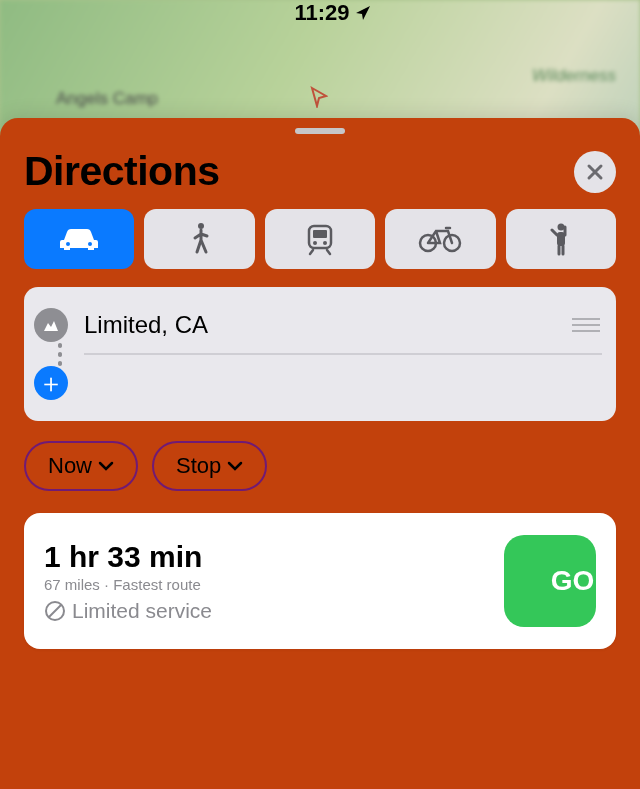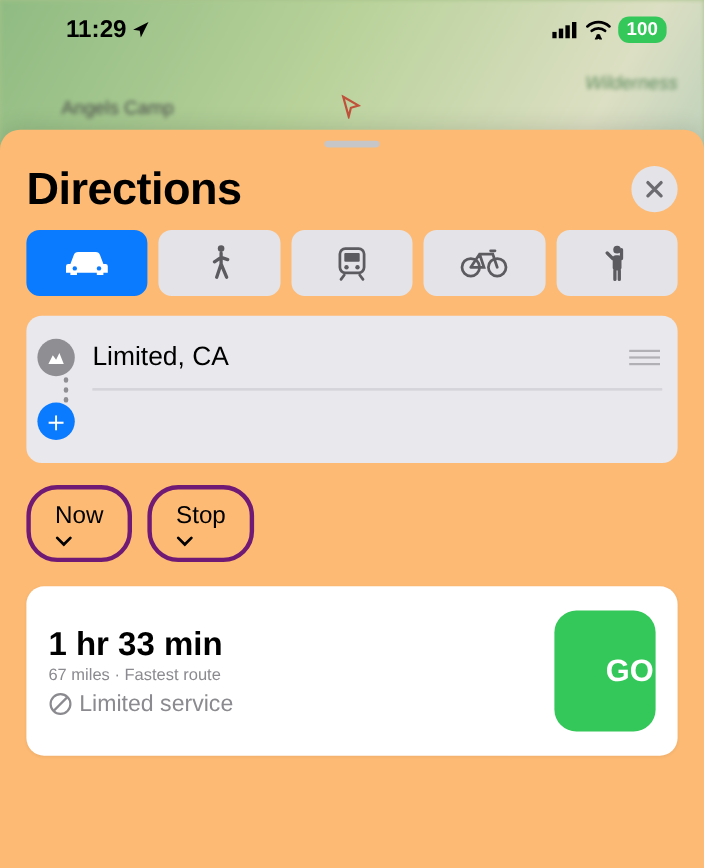--- a/index.html
+++ b/index.html
@@ -12,34 +12,34 @@
     position: absolute; inset: 0; overflow:hidden;
     background: linear-gradient(120deg, #8fbb82 0%, #b8d29a 30%, #dcdfc3 55%, #9ac0b0 80%, #6eb0cf 100%);
     filter: blur(2px);
   }
   .map-label {
     position: absolute; font-size: 17px; color: #4a4a4a; font-weight: 500;
   }
   .status-bar {
     position: absolute; top: 0; left: 0; right: 0; height: 54px;
     display: flex; align-items: center; justify-content: space-between;
-    padding: 0 34px 0 60px; font-weight: 600; font-size: 22px; color: #000;
+    padding: 0 34px 0 60px; font-weight: 600; font-size: 22px; color: #000; flex-direction: column;
   }
   .status-left { display:flex; align-items:center; gap:4px; }
   .status-right { display: flex; align-items: center; gap: 6px; }
   .battery-badge {
     background: #34c759; color: #fff; font-size: 17px; font-weight: 700;
     padding: 2px 8px; border-radius: 10px;
   }
   .cursor {
     position:absolute; left:310px; top:86px; color:#c0523b;
   }
   .sheet {
     position: absolute; left: 0; right: 0; top: 118px; bottom: 0;
-    background: #fdba74;
+    background: #c2410c;
     border-radius: 18px 18px 0 0;
     padding: 0 24px;
     box-shadow: 0 -2px 20px rgba(0,0,0,0.12);
   }
   .grabber {
     width: 50px; height: 6px; background: #c6c6c8; border-radius: 3px;
     margin: 10px auto 14px;
   }
   .title-row { display: flex; align-items: center; justify-content: space-between; }
   .title { font-size: 41px; font-weight: 800; letter-spacing: -0.5px; }
@@ -70,35 +70,35 @@
   .add-label { color:#0a7aff; }
   .drag-lines { display:flex; flex-direction:column; gap:4px; padding-right:2px;}
   .drag-lines span { display:block; width:28px; height:2px; background:#b0b0b5; }
   .divider { height:1px; background:#cfced4; margin-left:50px; }
   .dots {
     position:absolute; left:24px; display:flex; flex-direction:column; gap:5px;
   }
   .dots span { width:4px; height:4px; background:#8e8e93; border-radius:50%; }
   .chip-row { display:flex; gap:14px; margin-top:20px; }
   .chip {
-    border:4px solid #701a75; border-radius:28px; padding:10px 22px; font-size:22px;
-    display:flex; gap:6px; background:transparent;flex-direction:column;
+    border:2px solid #701a75; border-radius:28px; padding:10px 22px; font-size:22px;
+    display:flex; align-items:center; gap:6px; background:transparent;
   }
   .result-card {
     margin-top:22px; background:#fff; border-radius:16px; padding:22px 20px;
     display:flex; align-items:center; gap:14px;
     box-shadow: 0 1px 3px rgba(0,0,0,0.06);
   }
   .result-info { flex:1; }
   .result-time { font-size:30px; font-weight:700; }
   .result-sub { font-size:15px; color:#8a8a8f; margin-top:2px; }
   .result-extra { font-size:21px; color:#8a8a8f; margin-top:6px; display:flex; align-items:center; gap:6px;}
   .dl-link { color:#0a7aff; }
   .go-btn {
-    width:92px; height:110px; border-radius:20px; background:#34c759; color:#fff;
+    width:92px; height:92px; border-radius:20px; background:#34c759; color:#fff;
     font-size:28px; font-weight:700; display:flex; align-items:center; justify-content:center;padding-left:45px;
   }
   svg { display:block; }
 </style>
 </head>
 <body>
 
 <div class="map-bg">
   <div class="map-label" style="left:56px; top:89px;">Angels Camp</div>
   <div class="map-label" style="right:24px; top:66px; color:#5c8a5c; font-style:italic;">Wilderness</div>
@@ -111,37 +111,20 @@
 </div>
 
 <div class="status-bar">
   <div class="status-left">
     <span>11:29</span>
     <span>
       <svg width="18" height="18" viewBox="0 0 18 18">
           <path d="M2 9 L16 2 L9 16 L8 10 Z" fill="#000"></path>
         </svg>
     </span>
-  </div>
-  <div class="status-right">
-    <span>
-      <svg width="24" height="16" viewBox="0 0 24 16">
-          <rect x="0" y="10" width="4" height="6" fill="#000"></rect>
-          <rect x="6" y="7" width="4" height="9" fill="#000"></rect>
-          <rect x="12" y="4" width="4" height="12" fill="#000"></rect>
-          <rect x="18" y="1" width="4" height="15" fill="#000"></rect>
-        </svg>
-    </span>
-    <span>
-      <svg width="24" height="18" viewBox="0 0 24 18">
-          <path d="M12 16 a2 2 0 1 0 0.001 0 M6 10 a9 9 0 0 1 12 0 M2 6 a15 15 0 0 1 20 0" fill="none" stroke="#000" stroke-width="2.5" stroke-linecap="round"></path>
-          <circle cx="12" cy="15" r="2" fill="#000"></circle>
-        </svg>
-    </span>
-    <span class="battery-badge">100</span>
   </div>
 </div>
 
 <div class="sheet">
   <div class="grabber"></div>
 
   <div class="title-row">
     <div class="title">Directions</div>
     <div class="close-btn">
       <span>

